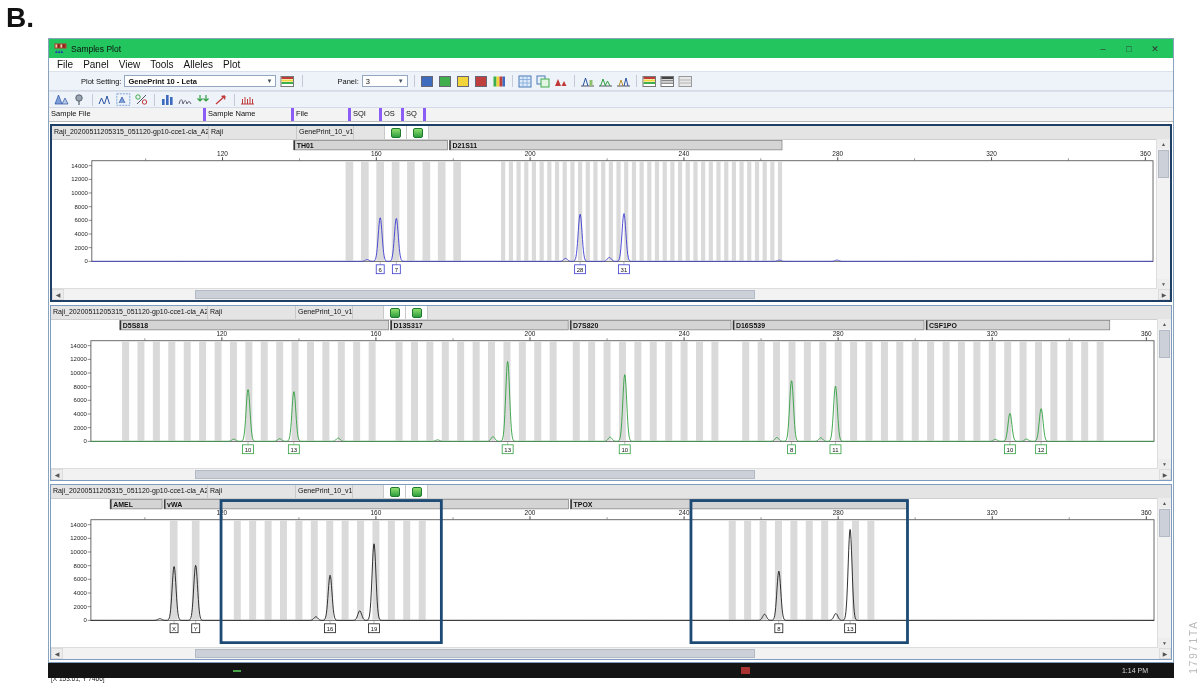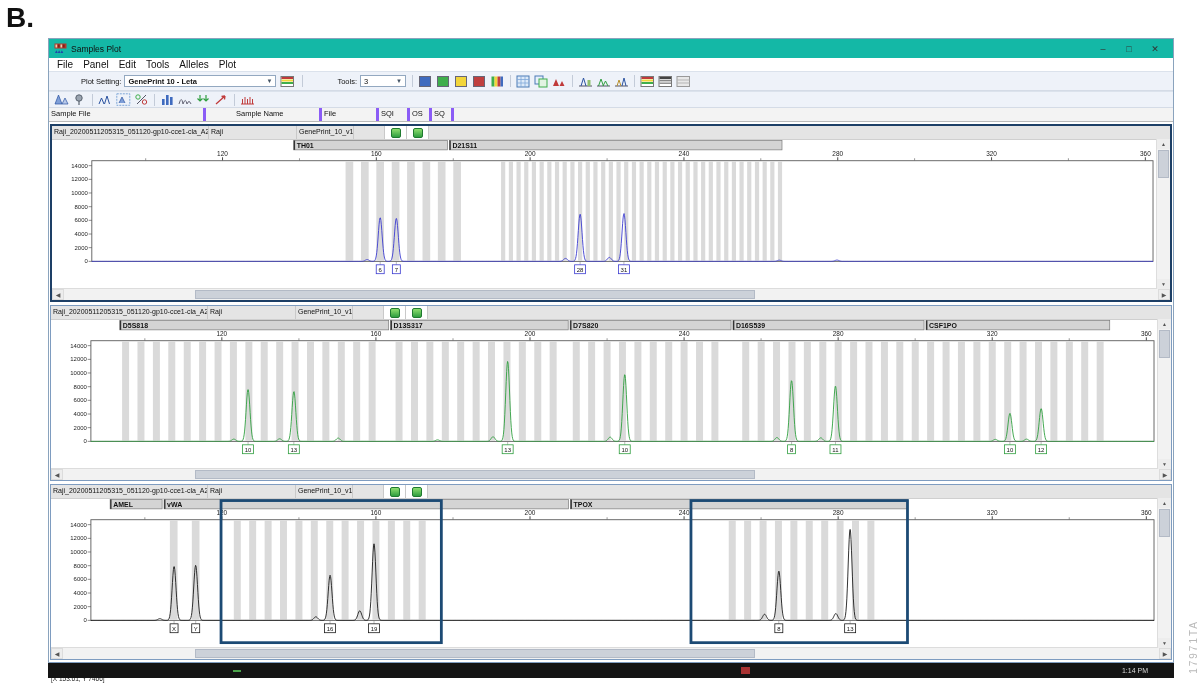--- a/index.html
+++ b/index.html
@@ -4,21 +4,21 @@
 <style>
   html,body{margin:0;padding:0;background:#fff;}
   .screen{position:relative;width:1200px;height:690px;background:#fff;overflow:hidden;
           font-family:"Liberation Sans",sans-serif;color:#111;}
   .fig-label{position:absolute;left:6px;top:2px;font-size:28px;font-weight:bold;}
   .sidetext{position:absolute;right:1px;bottom:16px;writing-mode:vertical-rl;transform:rotate(180deg);
             font-size:10px;color:#b9b9b9;letter-spacing:2px;}
   
   .win{position:absolute;left:48px;top:38px;width:1126px;height:625px;background:#fff;
        border:1px solid #8aa3bd;box-sizing:border-box;display:flex;flex-direction:column;}
-  .titlebar{height:19px;display:flex;align-items:center;padding:0 5px;background:#14b8a6;flex:0 0 auto;}
+  .titlebar{height:19px;display:flex;align-items:center;padding:0 5px;background:#22c55e;flex:0 0 auto;}
   .title-text{font-size:8.5px;}
   .win-controls{margin-left:auto;display:flex;gap:0;}
   .wc{width:26px;text-align:center;font-size:9px;color:#333;line-height:18px;}
   .menubar{height:13px;display:flex;align-items:center;padding-left:3px;flex:0 0 auto;}
   .menu-item{padding:0 5px;font-size:10px;}
   .toolbar{background:#eef2f9;border-top:1px solid #dbe2ec;border-bottom:1px solid #d4dbe6;
            display:flex;align-items:center;padding:0 4px;gap:3px;flex:0 0 auto;}
   .toolbar1{height:18px;}
   .toolbar2{height:15px;}
   .tlabel{font-size:7.5px;white-space:nowrap;margin-left:28px;}
@@ -91,21 +91,21 @@
       <div class="win-controls">
         <span class="wc">–</span>
         <span class="wc">□</span>
         <span class="wc">✕</span>
       </div>
     </div>
 
     <div class="menubar" id="menubar">
         <span class="menu-item">File</span>
         <span class="menu-item">Panel</span>
-        <span class="menu-item">Edit</span>
+        <span class="menu-item">View</span>
         <span class="menu-item">Tools</span>
         <span class="menu-item">Alleles</span>
         <span class="menu-item">Plot</span>
       </div>
 
     <div class="toolbar toolbar1">
       <span class="tlabel">Plot Setting:</span>
       <div class="combo plot">
         <span>GenePrint 10 - Leta</span>
         <span class="arrow">▼</span>
@@ -114,21 +114,21 @@
           <span class="tbtn">
             <svg width="15" height="13" viewBox="0 0 15 13">
               <rect x="1" y="1.5" width="12.5" height="10" fill="#fff" stroke="#777"></rect>
               <rect x="1.5" y="2" width="11.5" height="2" fill="#c03a3a"></rect>
               <rect x="1.5" y="4.5" width="11.5" height="2" fill="#f2d53a"></rect>
               <rect x="1.5" y="7" width="11.5" height="2" fill="#3fae4c"></rect>
             </svg>
           </span>
         </span>
       <span class="sep"></span>
-      <span class="tlabel">Tools:</span>
+      <span class="tlabel">Panel:</span>
       <div class="combo panes">
         <span>3</span>
         <span class="arrow">▼</span>
       </div>
       <span id="icons-row1" style="display:flex;align-items:center;gap:1px;">
           <span class="sep"></span>
           <span class="tbtn">
             <svg width="15" height="13" viewBox="0 0 15 13">
               <rect x="1.5" y="1.5" width="11" height="10" fill="#3f6bbf" stroke="#667"></rect>
             </svg>
@@ -283,21 +283,21 @@
             <svg width="15" height="13" viewBox="0 0 15 13">
               <path d="M1 11 h13" stroke="#c03a3a"></path>
               <path d="M2.5 11 v-5 M5 11 v-7 M7.5 11 v-5 M10 11 v-7 M12.5 11 v-5" stroke="#c03a3a"></path>
             </svg>
           </span>
         </span>
     </div>
 
     <div class="gridhead" id="gridhead">
         <div class="hc" style="width: 157px;">Sample File</div>
-        <div class="hc" style="width: 88px; margin-left: 28px;">Sample Name</div>
+        <div class="hc" style="width: 88px;">Sample Name</div>
         <div class="hc" style="width: 57px;">File</div>
         <div class="hc" style="width: 31px;">SQI</div>
         <div class="hc" style="width: 22px;">OS</div>
         <div class="hc" style="width: 22px;">SQ</div>
         <div style="flex: 1 1 0%;"></div>
       </div>
 
     <div class="panes-area" id="panes-area">
         <div class="pane selected">
           <div class="samplerow">

